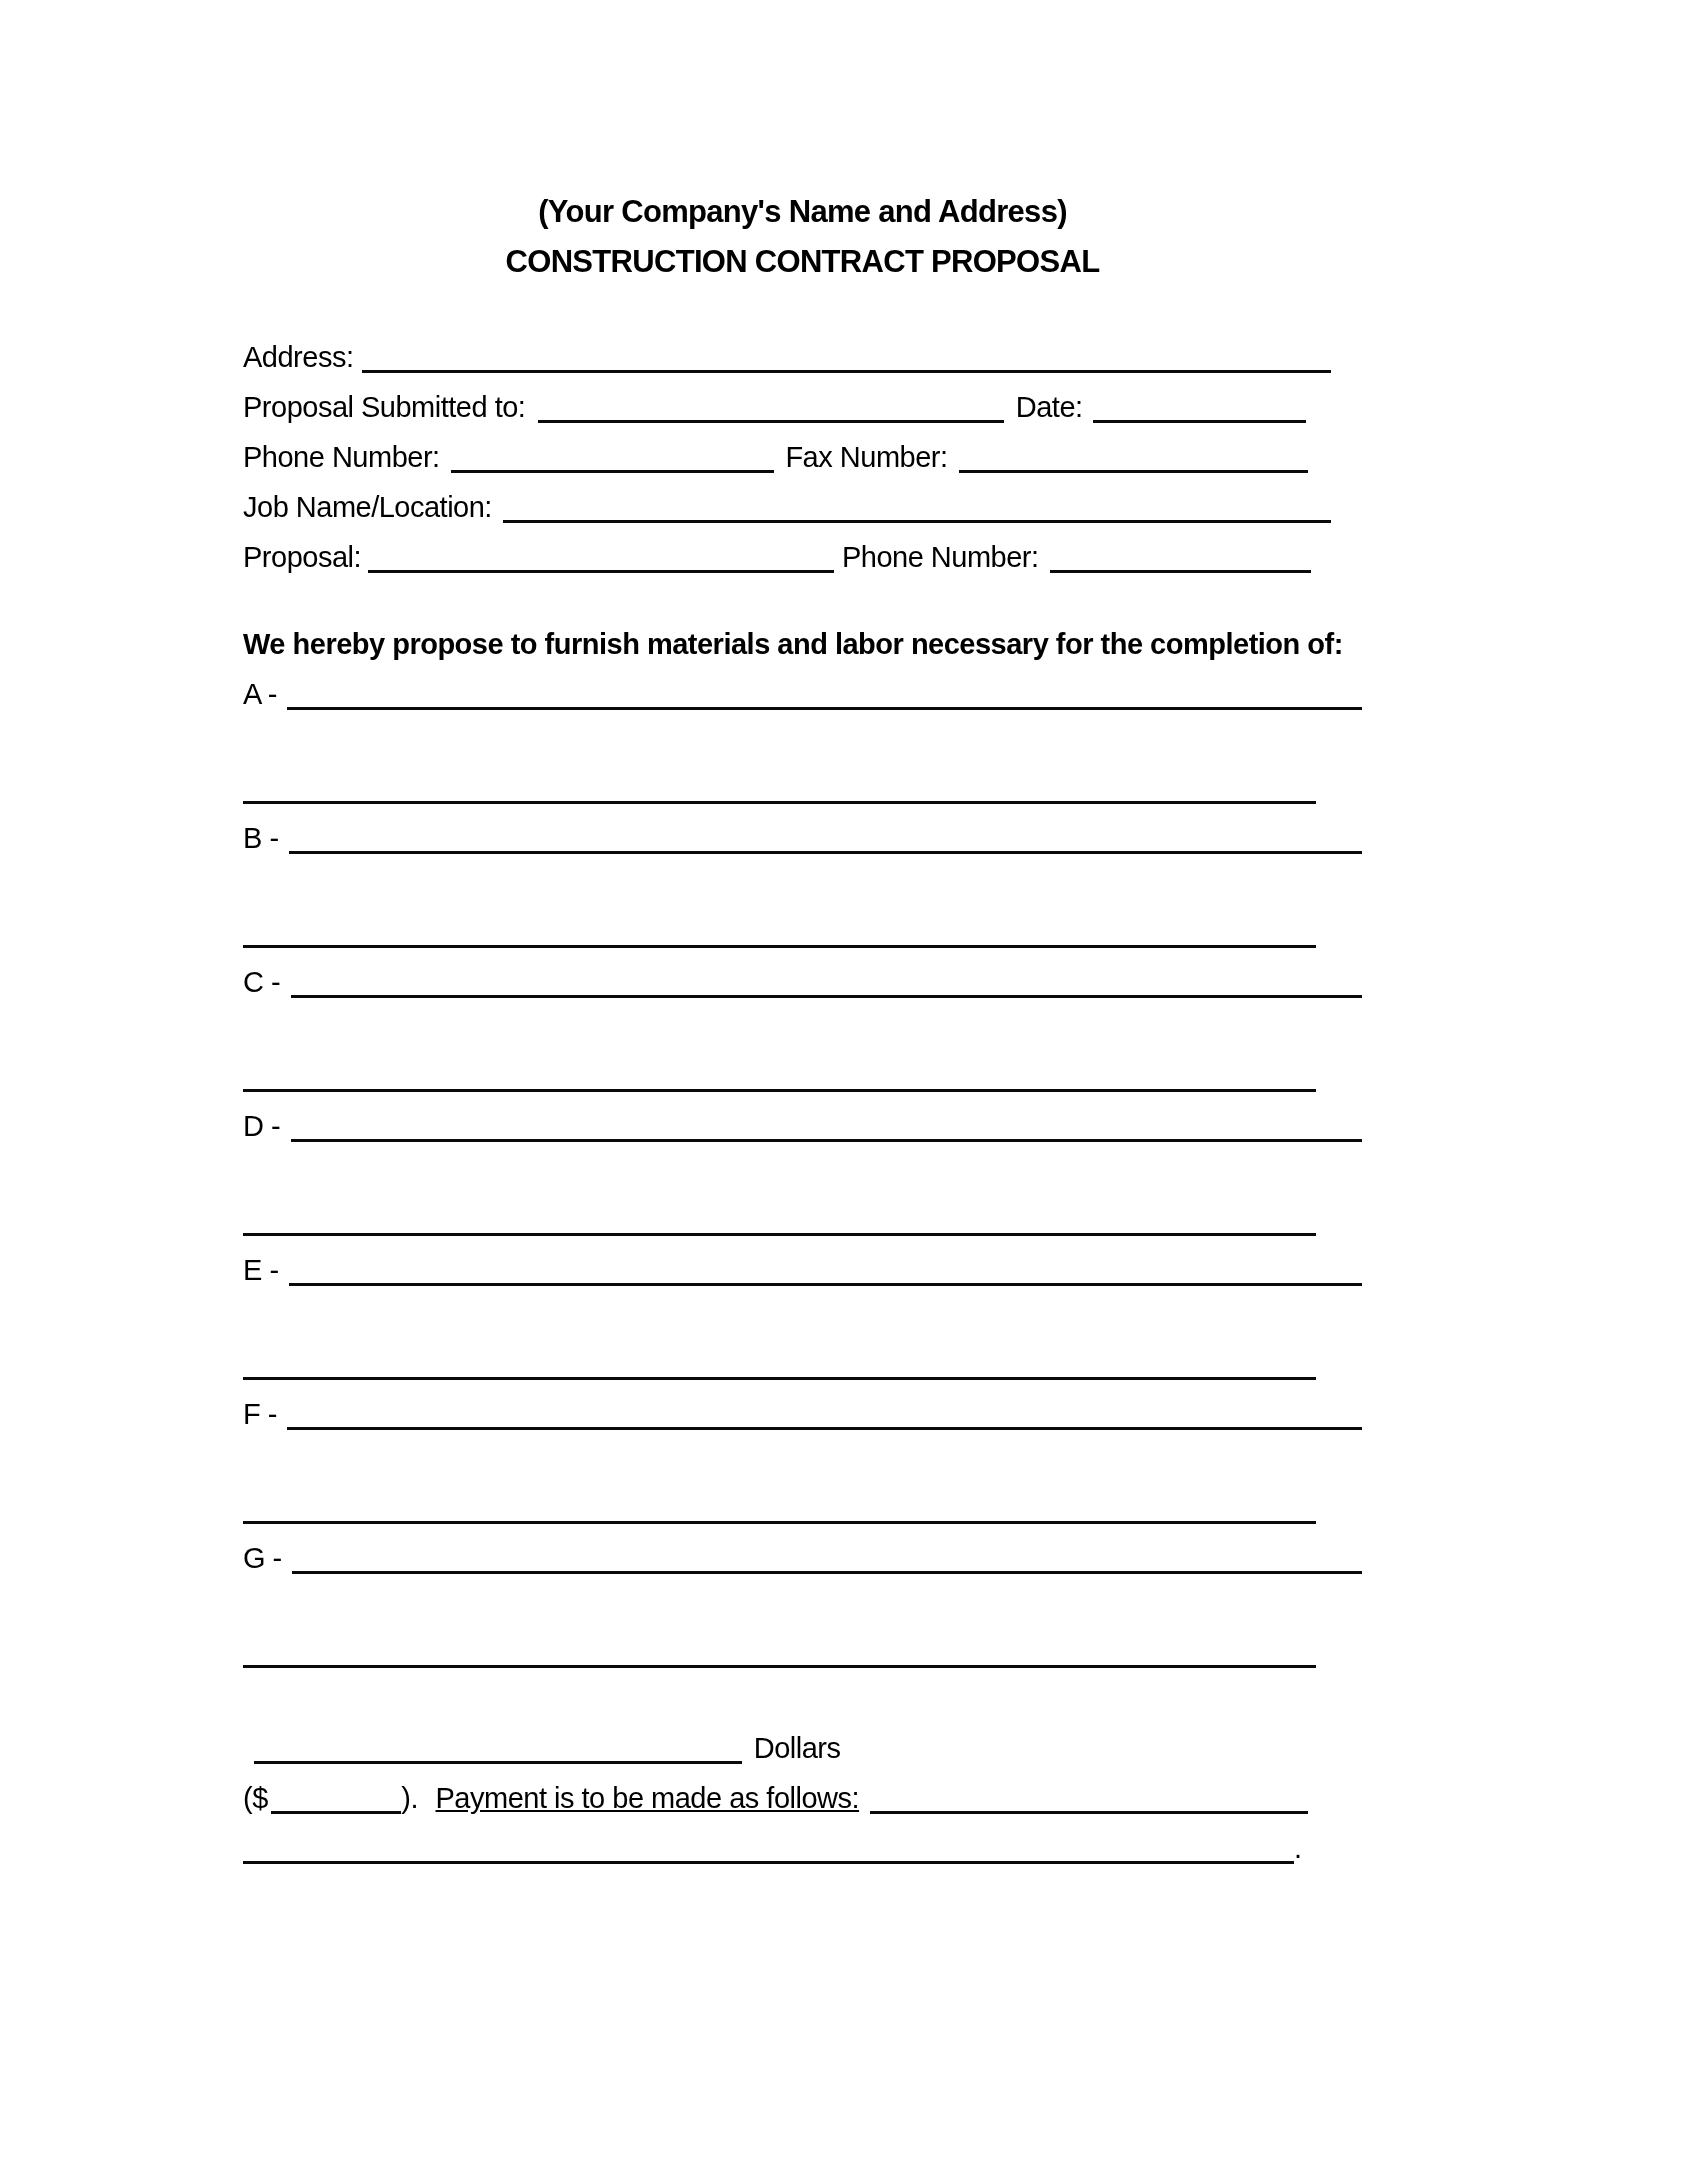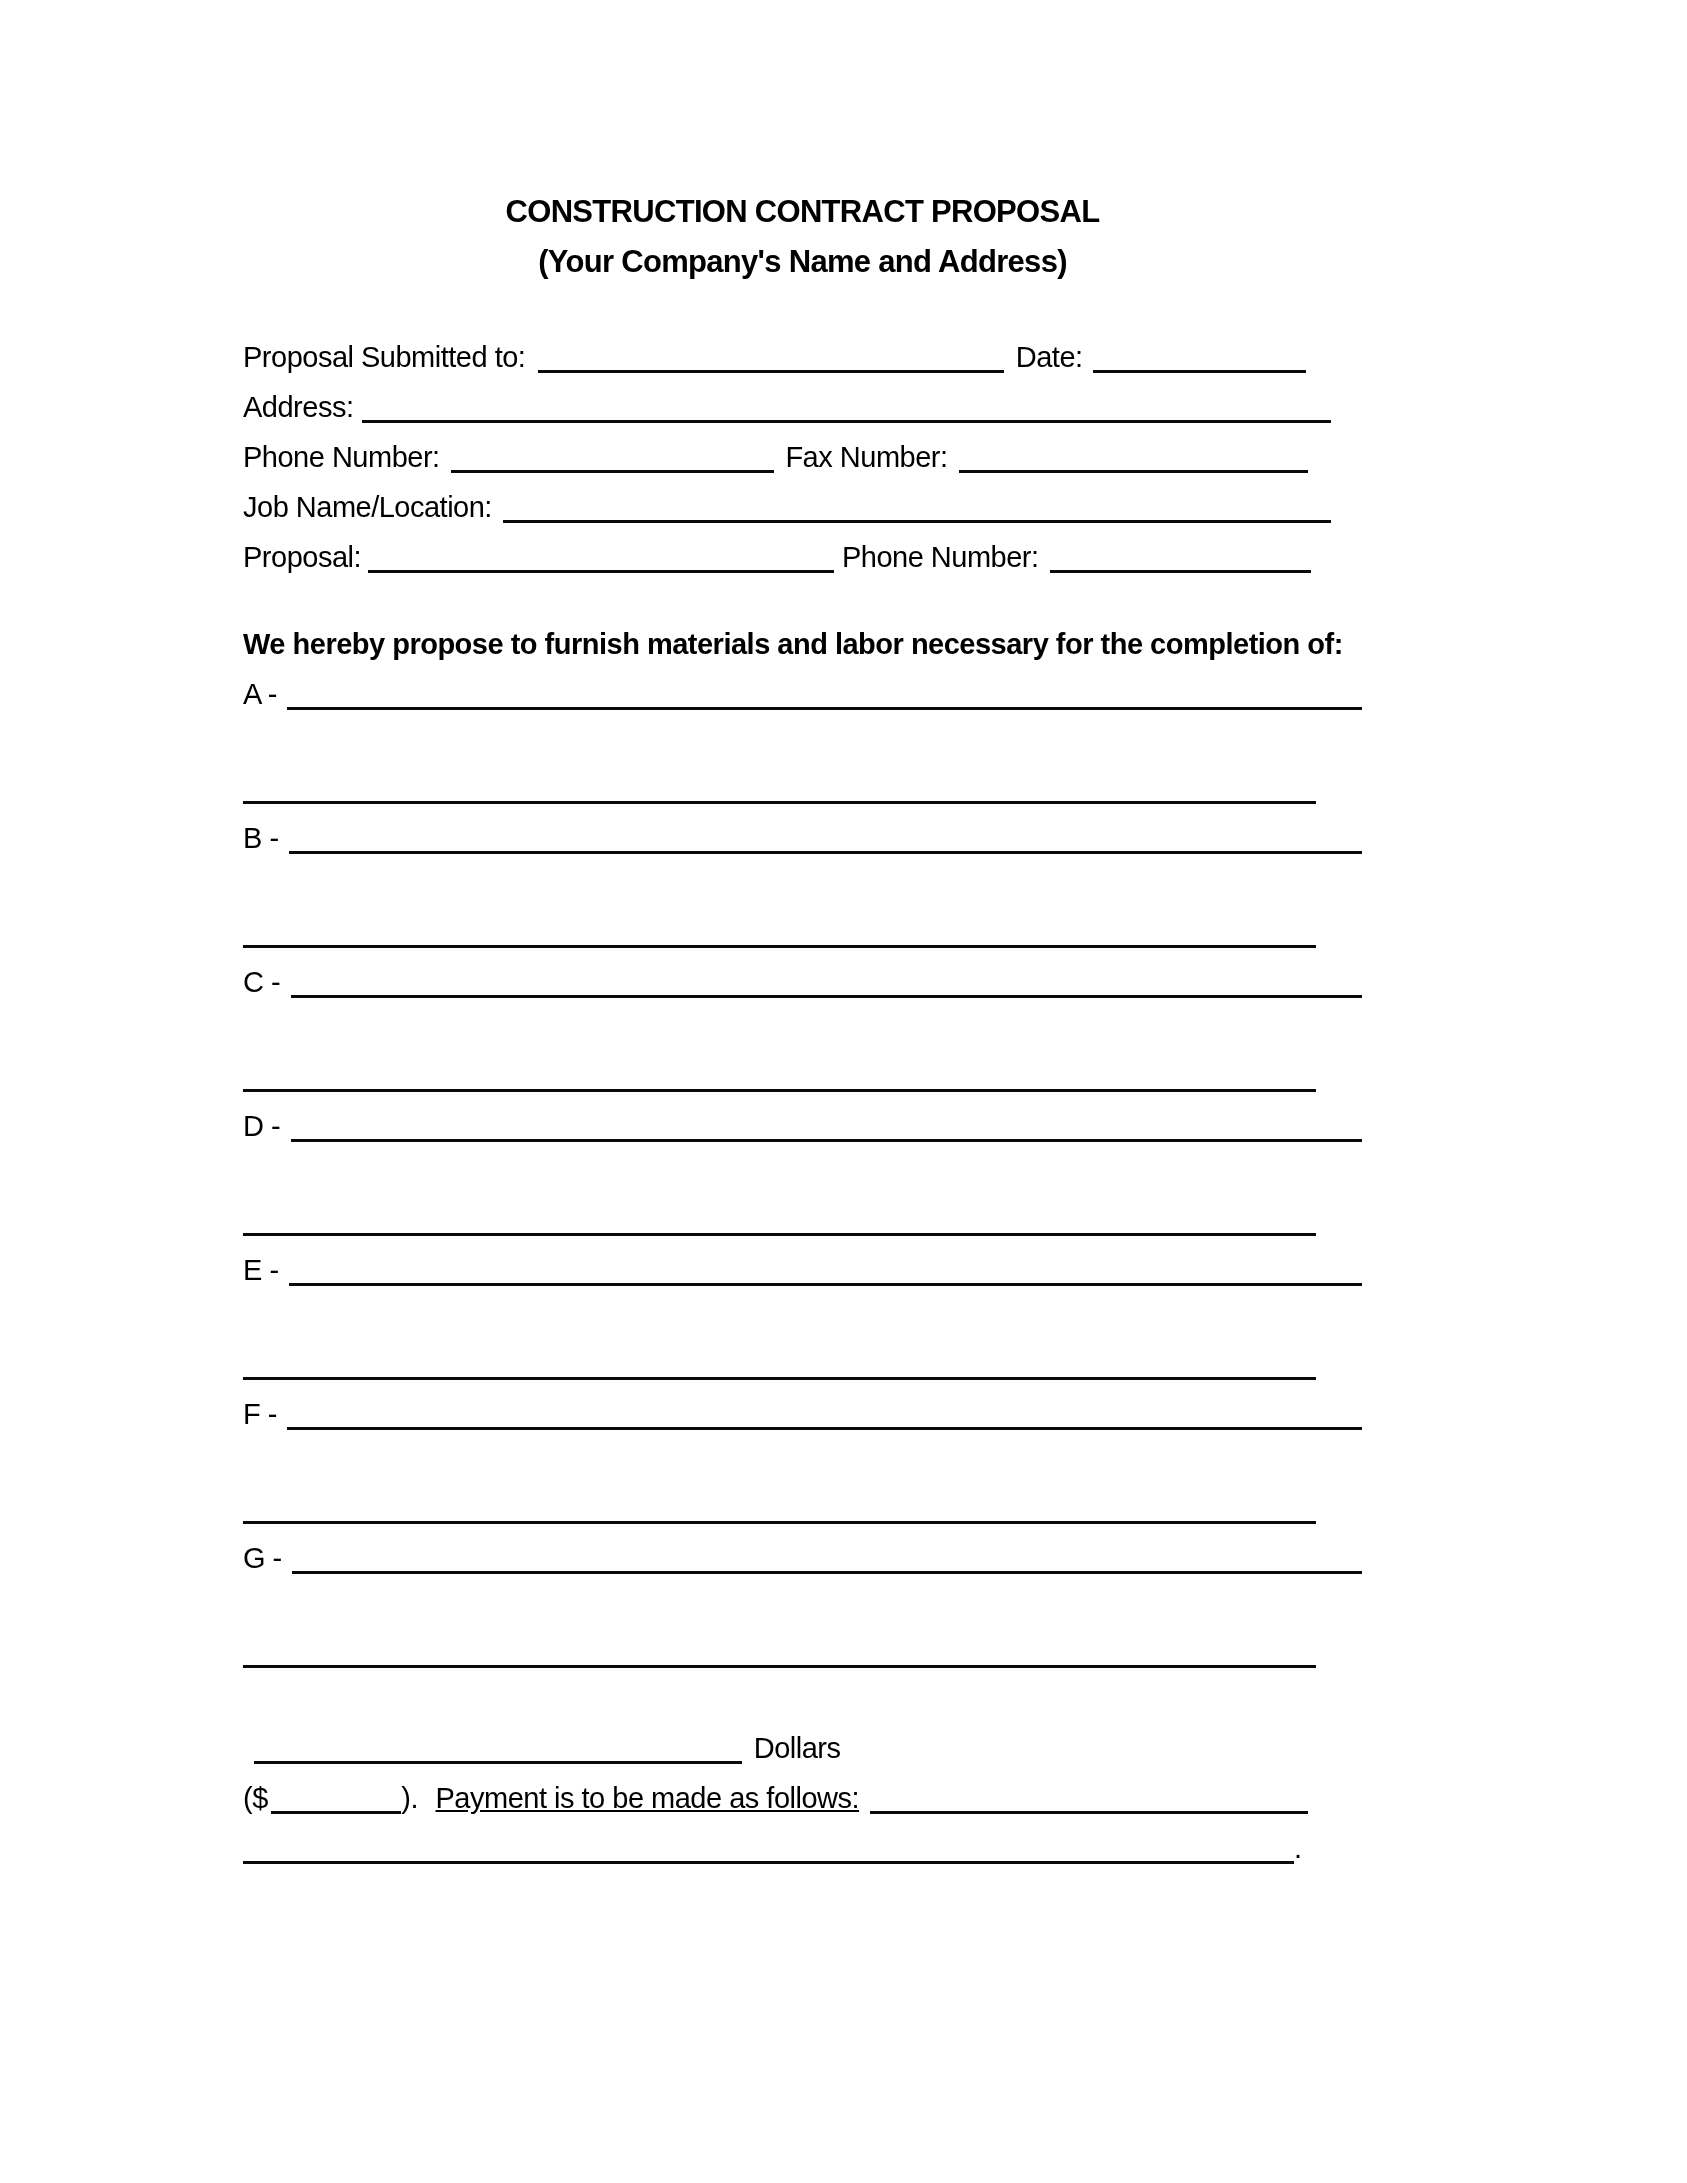--- a/index.html
+++ b/index.html
@@ -79,36 +79,36 @@
   .lbl-pay   { margin-left: 17.5px; text-decoration: underline; }
   .bl-follows{ flex: 1 1 auto; margin-left: 11.4px; margin-right: 54px; }
   .bl-final  { width: 1051px; }
 </style>
 </head>
 <body>
 
 <div class="page">
 
   <div class="title-block">
+    <div class="title-line">(Your Company's Name and Address)</div>
     <div class="title-line">CONSTRUCTION CONTRACT PROPOSAL</div>
-    <div class="title-line">(Your Company's Name and Address)</div>
   </div>
 
   <div class="fields">
+
+    <div class="frow">
+      <span class="lbl">Address:</span>
+      <span class="bl bl-address"></span>
+    </div>
 
     <div class="frow">
       <span class="lbl">Proposal Submitted to:</span>
       <span class="bl bl-sub"></span>
       <span class="lbl lbl-date">Date:</span>
       <span class="bl bl-date"></span>
-    </div>
-
-    <div class="frow">
-      <span class="lbl">Address:</span>
-      <span class="bl bl-address"></span>
     </div>
 
     <div class="frow">
       <span class="lbl">Phone Number:</span>
       <span class="bl bl-phone"></span>
       <span class="lbl lbl-fax">Fax Number:</span>
       <span class="bl bl-fax"></span>
     </div>
 
     <div class="frow">

